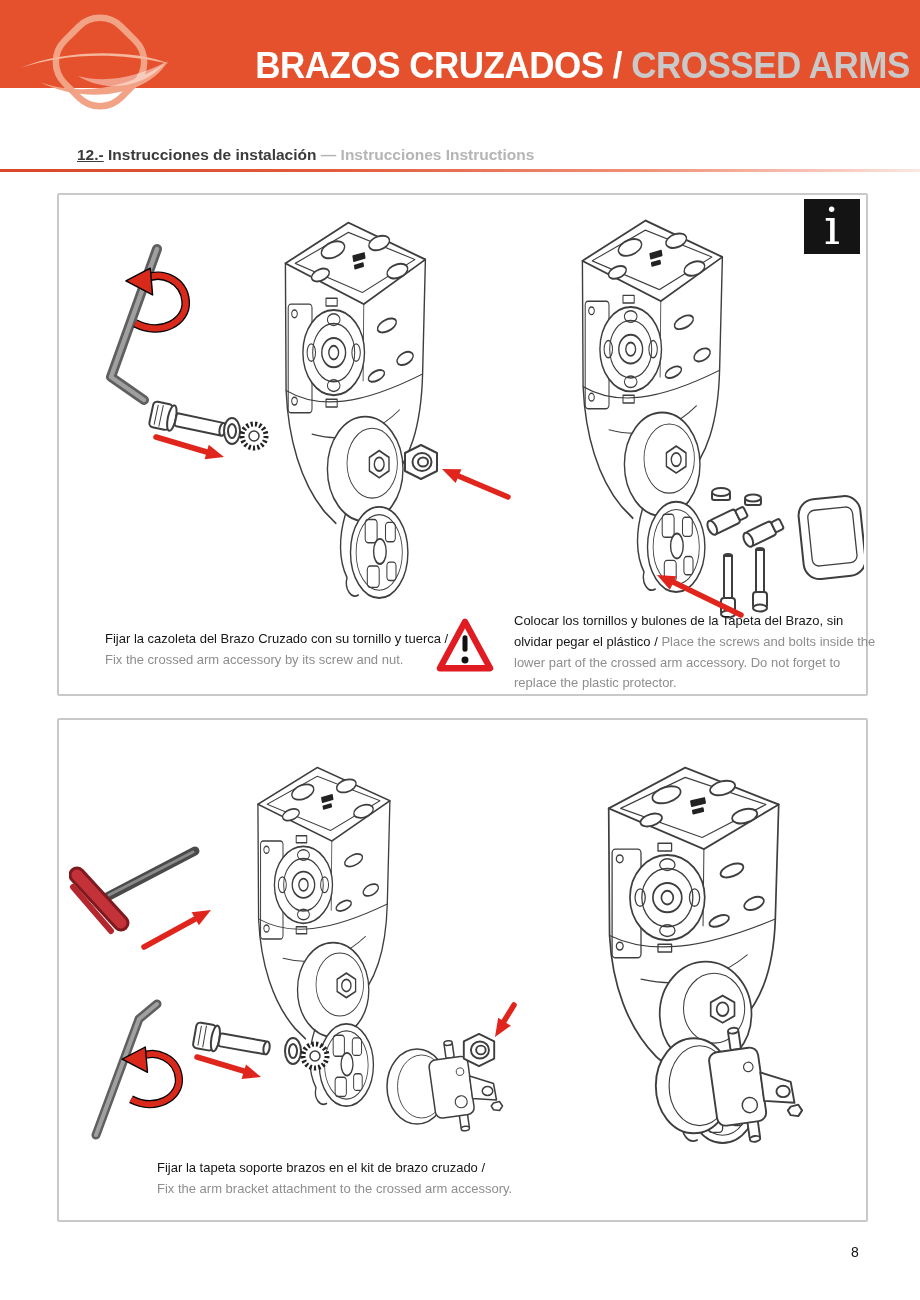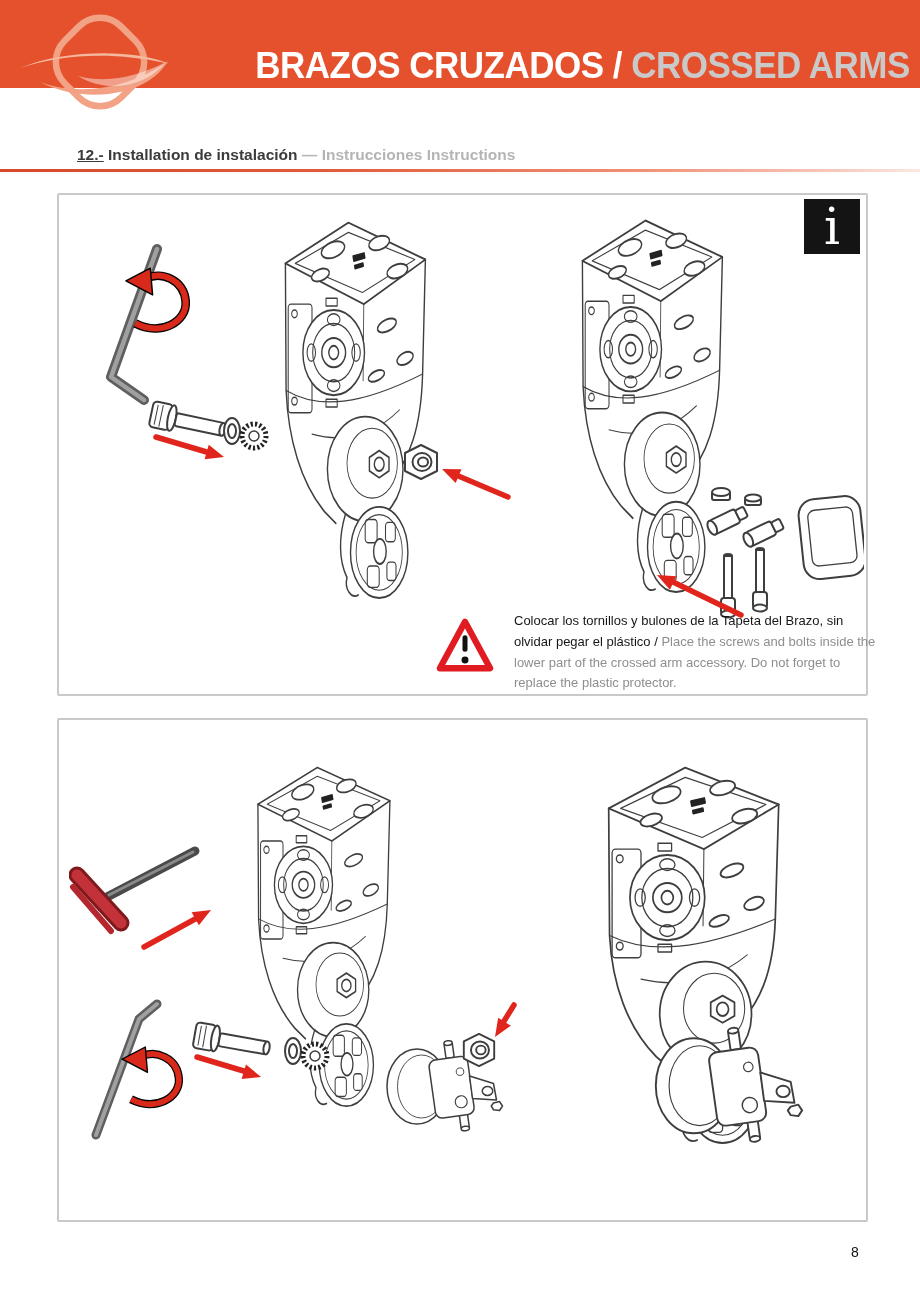--- a/index.html
+++ b/index.html
@@ -139,21 +139,21 @@
 
   <div class="header-bar"></div>
   <svg class="brand-logo" viewBox="0 0 150 118">
     <rect x="42" y="18" width="80" height="80" rx="30" fill="none" stroke="#F2A285" stroke-width="6.5" transform="rotate(45 82 58)"></rect>
     <path d="M2,64 C45,50 95,47 152,60 C120,46 50,44 2,64 Z" fill="#F5B79E"></path>
     <path d="M22,78 C60,92 110,86 150,57 C128,95 62,99 22,78 Z" fill="#F2A184"></path>
     <path d="M60,72 C90,80 120,72 148,58 C125,86 85,88 60,72 Z" fill="rgba(255,255,255,0.45)"></path>
   </svg>
   <div class="header-title"><span>BRAZOS CRUZADOS / </span><span class="en">CROSSED ARMS</span></div>
 
-  <div class="section-heading"><span class="num">12.-</span><span> Installation de instalación </span><span class="en"> — </span><span class="en">Instrucciones Instructions</span></div>
+  <div class="section-heading"><span class="num">12.-</span><span> Instrucciones de instalación </span><span class="en"> — </span><span class="en">Instrucciones Instructions</span></div>
   <div class="section-divider"></div>
 
   <div class="panel panel-1">
     <div class="info-box">
         <span>i</span>
       </div>
 
     <svg class="illus" style="left:15px;top:10px" width="440" height="425" viewBox="0 0 440 425">
       <use href="#sym-bracket" transform="translate(168,6) scale(0.70,0.97)"></use>
       <g>
@@ -219,20 +219,21 @@
         <rect x="9" y="11" width="45" height="56" rx="7" stroke-width="1.3" fill="none"></rect>
       </g>
       <g>
         <line x1="232" y1="412" x2="162" y2="378" stroke="#E0261C" stroke-width="5.5" stroke-linecap="round"></line>
         <g transform="translate(148,372) rotate(206)">
             <polygon points="0,0 -18,-7.5 -18,7.5" fill="#E0261C"></polygon>
           </g>
       </g>
     </svg>
 
+    <p class="cap cap-left"><span>Fijar la cazoleta del Brazo Cruzado con su tornillo y tuerca / </span><span class="en">Fix the crossed arm accessory  by its screw and nut.</span></p>
 
     <svg class="warning" viewBox="0 0 60 62">
       <path d="M30,6 L56,54 L4,54 Z" fill="#fff" stroke="#E11B22" stroke-width="6.5" stroke-linejoin="round"></path>
       <rect x="27.4" y="20" width="5.2" height="17" rx="2.6" fill="#111"></rect>
       <circle cx="30" cy="45.5" r="3.6" fill="#111"></circle>
     </svg>
 
     <p class="cap cap-right"><span>Colocar los tornillos y bulones de la Tapeta del Brazo, sin olvidar pegar el plástico / </span><span class="en">Place the screws and bolts inside the lower part of the crossed arm accessory. Do not forget to replace the plastic protector.</span></p>
   </div>
 
@@ -274,16 +275,17 @@
             <polygon points="0,0 -18,-7.5 -18,7.5" fill="#E0261C"></polygon>
           </g>
       </g>
     </svg>
 
     <svg class="illus" style="left:485px;top:18px" width="320" height="435" viewBox="0 0 320 435">
       <use href="#sym-bracket" transform="translate(12,18) scale(0.85,0.97)"></use>
       <use href="#sym-armpiece" transform="translate(108,285) scale(0.95)"></use>
     </svg>
 
+    <p class="cap cap-p2"><span>Fijar la tapeta soporte brazos en el kit de brazo cruzado /</span><span class="en">Fix the arm bracket attachment to the crossed arm accessory.</span></p>
   </div>
 
   <div class="page-num">8</div>
 </div>
 
 </body></html>

